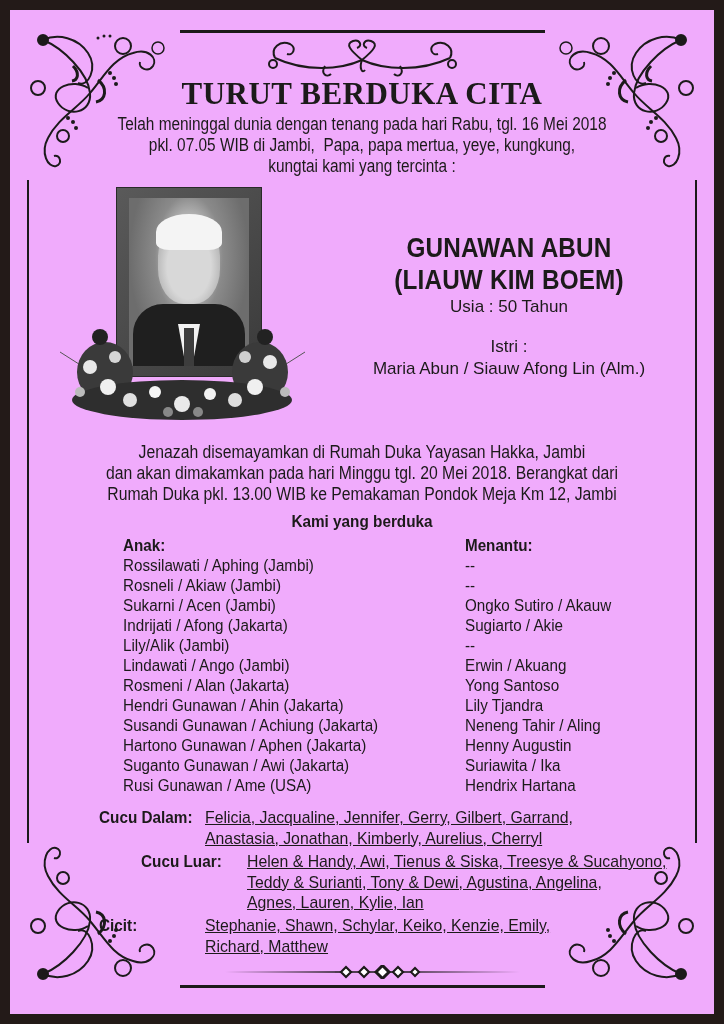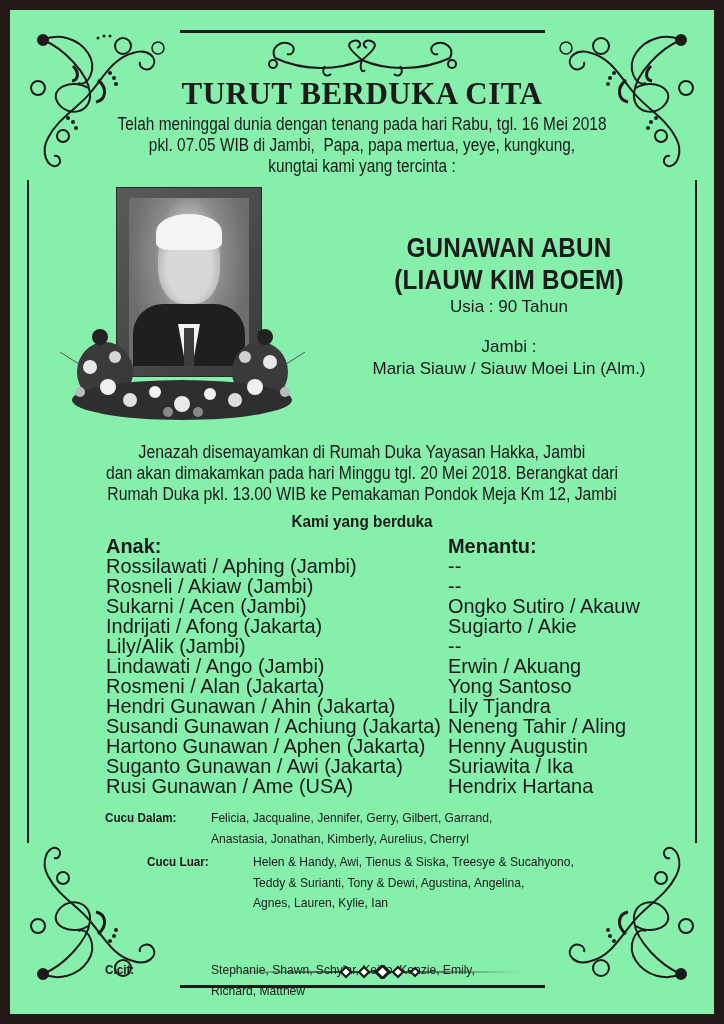--- a/index.html
+++ b/index.html
@@ -1,19 +1,19 @@
 <!DOCTYPE html>
 <html><head>
 <meta charset="utf-8">
 <style>
   * { box-sizing: border-box; margin: 0; padding: 0; }
   html, body { width: 724px; height: 1024px; background: #231a18; overflow: hidden; }
   .page {
     position: absolute; left: 10px; top: 10px; width: 704px; height: 1004px;
-    background: #86efac; color: #1c1a1a;
+    background: #f0abfc; color: #1c1a1a;
     font-family: "Liberation Sans", "DejaVu Sans", sans-serif;
   }
   .vline { position: absolute; width: 2px; background: #1c1a1a; top: 170px; height: 663px; }
   .vline.left { left: 17px; }
   .vline.right { left: 685px; }
   .hline { position: absolute; height: 3px; background: #1c1a1a; left: 170px; width: 365px; }
   .hline.top { top: 20px; }
   .hline.bottom { top: 975px; }
   .corner { position: absolute; width: 150px; height: 160px; }
   .corner.tl { left: 8px; top: 8px; }
@@ -77,32 +77,32 @@
 
   .funeral {
     position: absolute; left: 0; width: 704px; top: 432px; text-align: center;
     font-size: 17.5px; line-height: 21px; transform: scaleX(0.9); transform-origin: center top;
   }
   .mourners-heading {
     position: absolute; left: 0; width: 704px; top: 502px; text-align: center;
     font-weight: bold; font-size: 17px; transform: scaleX(0.9);
   }
 
-  .col { position: absolute; font-size: 21px; line-height: 20px; }
+  .col { position: absolute; font-size: 16px; line-height: 20px; margin-left: 17px; }
   .col.anak { left: 96px; top: 526px; }
   .col.menantu { left: 438px; top: 526px; }
   .col .hdr { font-weight: bold; }
   .col div { white-space: nowrap; transform: scaleX(0.95); transform-origin: left top; }
 
-  .gc { position: absolute; left: 95px; font-size: 13px; line-height: 20.5px; width: 580px; }
+  .gc { position: absolute; left: 89px; font-size: 17px; line-height: 20.5px; width: 580px; text-decoration: underline; }
   .gc .lbl { position: absolute; left: 0; top: 0; font-weight: bold; transform: scaleX(0.9); transform-origin: left top; white-space: nowrap; }
   .gc .names { margin-left: 106px; transform: scaleX(0.93); transform-origin: left top; white-space: nowrap; }
   .gc.cucu-dalam { top: 798px; }
   .gc.cucu-luar { top: 842px; margin-left: 42px; }
-  .gc.cicit { top: 906px; margin-top: 44px; }
+  .gc.cicit { top: 906px; }
 </style>
 </head>
 <body>
 
 <div class="page">
 
   <div class="vline left"></div>
   <div class="vline right"></div>
   <div class="hline top"></div>
   <div class="hline bottom"></div>
@@ -239,23 +239,23 @@
         <circle cx="225" cy="80" r="5" fill="#bbb"></circle>
         <circle cx="108" cy="100" r="5" fill="#888"></circle>
         <circle cx="138" cy="100" r="5" fill="#888"></circle>
       </g>
     </svg>
   </div>
 
   <div class="name-block">
     <div class="name">GUNAWAN ABUN</div>
     <div class="name">(LIAUW KIM BOEM)</div>
-    <div class="age">Usia : 90 Tahun</div>
-    <div class="spouse-label">Jambi :</div>
-    <div class="spouse">Maria Siauw / Siauw Moei Lin (Alm.)</div>
+    <div class="age">Usia : 50 Tahun</div>
+    <div class="spouse-label">Istri :</div>
+    <div class="spouse">Maria Abun / Siauw Afong Lin (Alm.)</div>
   </div>
 
   <div class="funeral">
     <div>Jenazah disemayamkan di Rumah Duka Yayasan Hakka, Jambi</div>
     <div>dan akan dimakamkan pada hari Minggu tgl. 20 Mei 2018. Berangkat dari</div>
     <div>Rumah Duka pkl. 13.00 WIB ke Pemakaman Pondok Meja Km 12, Jambi</div>
   </div>
 
   <div class="mourners-heading">Kami yang berduka</div>
 

